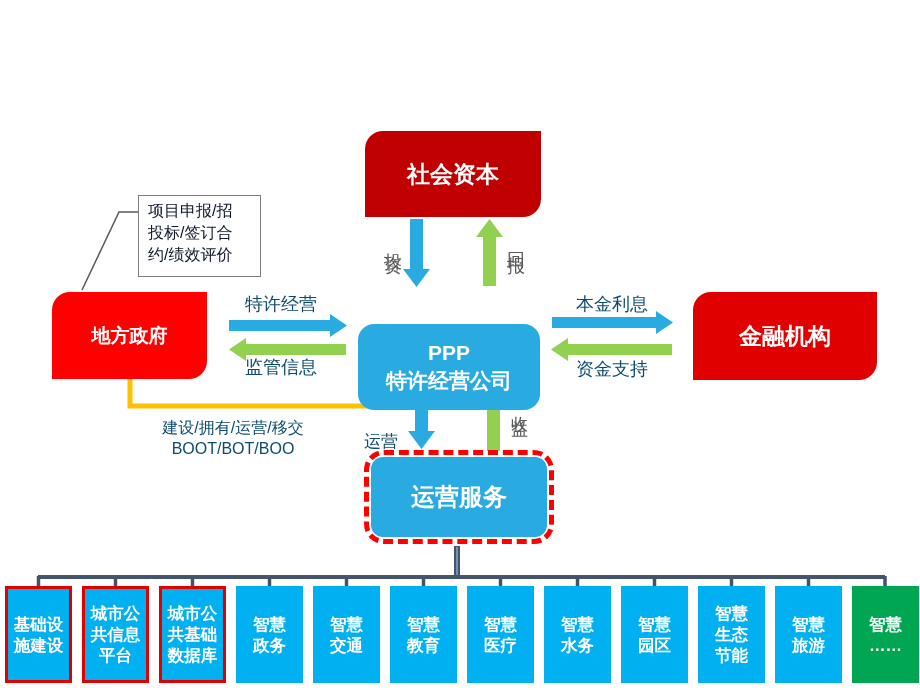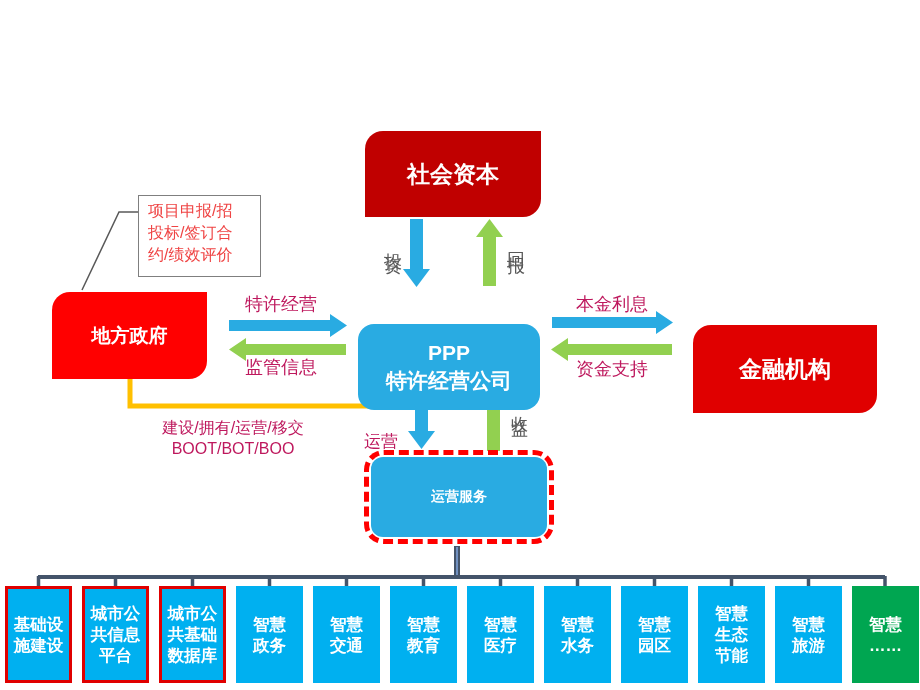--- a/index.html
+++ b/index.html
@@ -5,32 +5,32 @@
   html,body{margin:0;padding:0;background:#fff;}
   body{font-family:"Liberation Sans","DejaVu Sans",sans-serif;}
   .canvas{position:relative;width:920px;height:690px;background:#fff;overflow:hidden;}
   .layer{position:absolute;left:0;top:0;width:920px;height:690px;}
   svg.layer{z-index:1;}
   .node{position:absolute;z-index:2;display:flex;flex-direction:column;align-items:center;
         justify-content:center;color:#fff;font-weight:bold;text-align:right;box-sizing:border-box;}
   .red-diag{border-radius:18px 0 18px 0;}
   .n-social{left:365px;top:131px;width:176px;height:86px;background:#C00000;font-size:23px;}
   .n-gov{left:52px;top:292px;width:155px;height:87px;background:#FF0000;font-size:19px;}
-  .n-fin{left:693px;top:292px;width:184px;height:88px;background:#E00000;font-size:23px;margin-top:33px;}
+  .n-fin{left:693px;top:292px;width:184px;height:88px;background:#E00000;font-size:23px;}
   .n-ppp{left:358px;top:292px;width:182px;height:86px;background:#29ABE2;border-radius:16px;
          font-size:21px;line-height:28px;margin-top:32px;}
   .n-ops-outer{position:absolute;z-index:2;left:364px;top:450px;width:190px;height:94px;
          border:5px dashed #FF0000;border-radius:20px;box-sizing:border-box;}
   .n-ops-inner{position:absolute;left:2px;top:2px;right:2px;bottom:2px;background:#29ABE2;
          border-radius:12px;display:flex;align-items:center;justify-content:center;
-         color:#fff;font-weight:bold;font-size:14px;}
+         color:#fff;font-weight:bold;font-size:24px;}
   .callout{position:absolute;z-index:2;left:138px;top:195px;width:123px;height:82px;
-         background:#fff;border:1.5px solid #7F7F7F;box-sizing:border-box;color:#ef4444;
+         background:#fff;border:1.5px solid #7F7F7F;box-sizing:border-box;color:#0f172a;
          font-size:16px;line-height:22px;padding:4px 0 0 9px;}
-  .lbl{position:absolute;z-index:2;color:#be185d;font-size:18px;text-align:center;}
+  .lbl{position:absolute;z-index:2;color:#0c4a6e;font-size:18px;text-align:center;}
   .vlbl{position:absolute;z-index:2;color:#595959;font-size:18px;
         writing-mode:vertical-rl;text-orientation:upright;letter-spacing:4px;}
   .small-lbl{font-size:16px;}
   .bbox{position:absolute;z-index:2;top:586px;width:67px;height:97px;background:#00B0F0;
         display:flex;flex-direction:column;align-items:center;justify-content:center;
         color:#fff;font-weight:bold;font-size:16.5px;line-height:21px;text-align:center;
         box-sizing:border-box;}
   .bbox.hl{border:3px solid #E00000;}
   .bbox.green{background:#00A651;}
 </style>

